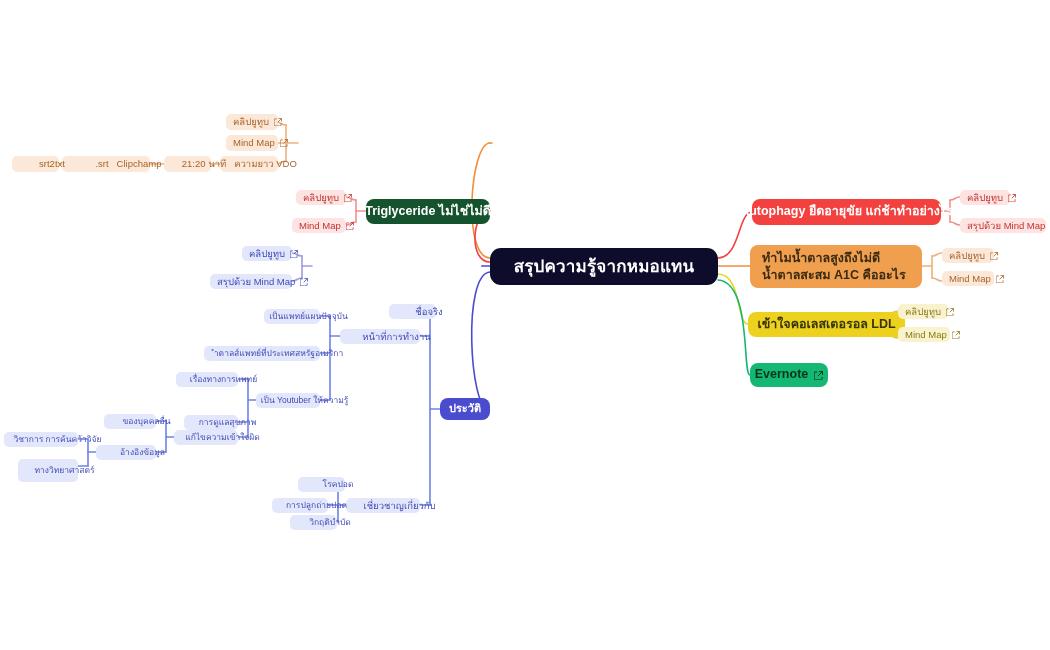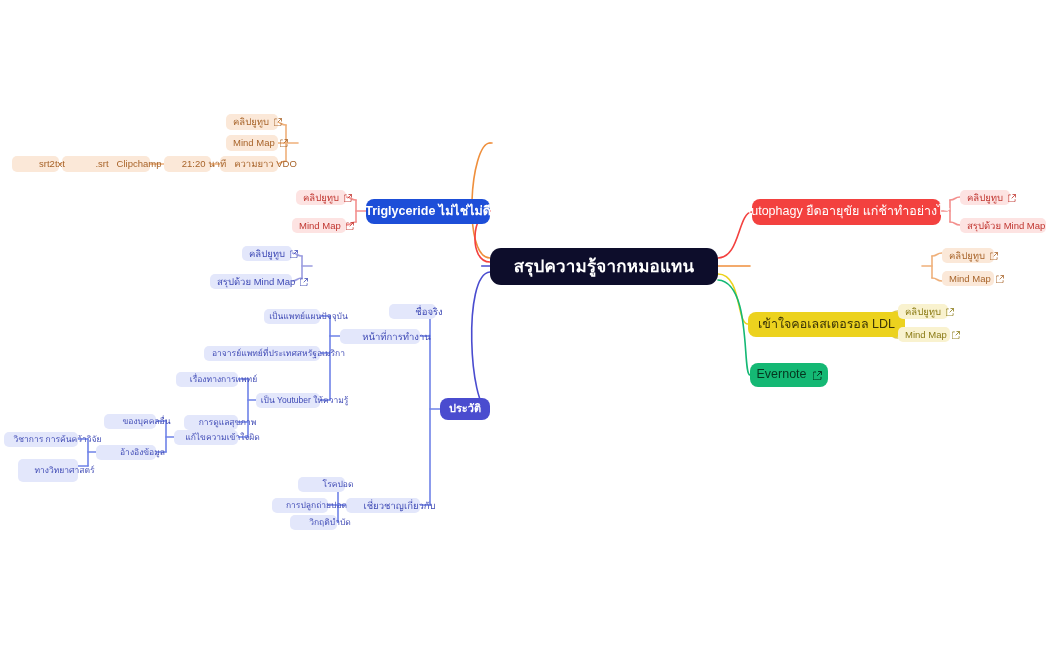--- a/index.html
+++ b/index.html
@@ -26,27 +26,27 @@
   
   .root {
     background:#0d0d2b; color:#ffffff;
     font-size:17px; font-weight:700;
     border-radius:11px;
     padding:0 18px;
     letter-spacing:.2px;
   }
 
   
-  .topic { color:#ffffff; font-size:12.5px; font-weight:400; padding:0 12px; border-radius:8px;}
+  .topic { color:#ffffff; font-size:12.5px; font-weight:700; padding:0 12px; border-radius:8px;}
   .topic.red    { background:#f3413f; }
   .topic.orange { background:#ef9f4e; color:#3b2a12; font-weight:600; }
   .topic.yellow { background:#ecd21e; color:#3a3408; }
   .topic.green  { background:#14b874; color:#05351f; }
   .topic.orange-solid { background:#ef8f3c; color:#ffffff; font-weight:700; }
-  .topic.red-solid { background:#1d4ed8; color:#ffffff; font-weight:700; }
+  .topic.red-solid { background:#14532d; color:#ffffff; font-weight:700; }
   .topic.blue-solid { background:#4a4ccf; color:#ffffff; font-weight:700; }
   .topic.multi { white-space:normal; text-align:left; justify-content:flex-start;
                  padding:6px 12px; line-height:1.35; font-size:12.5px; }
 
   
   .chip {
     font-size:9.5px; border-radius:5px; padding:0 7px;
     display:flex; align-items:center; gap:5px;
     justify-content:flex-start;
   }
@@ -232,20 +232,21 @@
           <path d="M3.4 1.1h-2A1.3 1.3 0 0 0 .1 2.4v6.2A1.3 1.3 0 0 0 1.4 9.9h6.2a1.3 1.3 0 0 0 1.3-1.3v-2" fill="none" stroke="currentColor" stroke-width="1"></path>
           <path d="M5.6.6h3.8v3.8M9.4.6 4.6 5.4" fill="none" stroke="currentColor" stroke-width="1"></path>
         </svg>
       </span>
   </div>
   <div class="node chip red" style="left:960px; top:218px; width:86px; height:15px;">
     <span>สรุปด้วย Mind Map</span>
 
   </div>
 
+  <div class="node topic orange multi" style="left:750px; top:245px; width:172px; height:43px;">ทำไมน้ำตาลสูงถึงไม่ดี น้ำตาลสะสม A1C คืออะไร</div>
 
   <div class="node chip orange" style="left:942px; top:248px; width:52px; height:15px;">
     <span>คลิปยูทูบ</span>
     <span class="ext">
         <svg viewBox="0 0 10 10">
           <path d="M3.4 1.1h-2A1.3 1.3 0 0 0 .1 2.4v6.2A1.3 1.3 0 0 0 1.4 9.9h6.2a1.3 1.3 0 0 0 1.3-1.3v-2" fill="none" stroke="currentColor" stroke-width="1"></path>
           <path d="M5.6.6h3.8v3.8M9.4.6 4.6 5.4" fill="none" stroke="currentColor" stroke-width="1"></path>
         </svg>
       </span>
   </div>
@@ -290,21 +291,21 @@
       </span>
   </div>
 
   <div class="node topic blue-solid" style="left:440px; top:398px; width:50px; height:22px; font-size:11px;">ประวัติ</div>
 
   <div class="node chip blue center" style="left:389px; top:304px; width:31px; height:15px;">ชื่อจริง</div>
   <div class="node chip blue center" style="left:340px; top:329px; width:80px; height:15px;">หน้าที่การทำงาน</div>
   <div class="node chip blue center" style="left:346px; top:498px; width:74px; height:15px;">เชี่ยวชาญเกี่ยวกับ</div>
 
   <div class="node chip blue center" style="left:264px; top:309px; width:56px; height:15px; font-size:8.5px;">เป็นแพทย์แผนปัจจุบัน</div>
-  <div class="node chip blue center" style="left:204px; top:346px; width:116px; height:15px; font-size:8.5px;">อาจารย์แพทย์ที่ประเทศสหรัฐอเมริกา</div>
+  <div class="node chip blue center" style="left:204px; top:346px; width:116px; height:15px; font-size:8.5px;">ำตาลส์แพทย์ที่ประเทศสหรัฐอเมริกา</div>
   <div class="node chip blue center" style="left:256px; top:393px; width:64px; height:15px; font-size:8.5px;">เป็น Youtuber ให้ความรู้</div>
 
   <div class="node chip blue center" style="left:176px; top:372px; width:62px; height:15px; font-size:8.5px;">เรื่องทางการแพทย์</div>
   <div class="node chip blue center" style="left:184px; top:415px; width:54px; height:15px; font-size:8.5px;">การดูแลสุขภาพ</div>
   <div class="node chip blue center" style="left:174px; top:430px; width:64px; height:15px; font-size:8.5px;">แก้ไขความเข้าใจผิด</div>
 
   <div class="node chip blue center" style="left:104px; top:414px; width:52px; height:15px; font-size:8.5px;">ของบุคคลอื่น</div>
   <div class="node chip blue center" style="left:96px; top:445px; width:60px; height:15px; font-size:8.5px;">อ้างอิงข้อมูล</div>
 
   <div class="node chip blue center" style="left:4px; top:432px; width:74px; height:15px; font-size:8.5px;">วิชาการ การค้นคว้าวิจัย</div>

